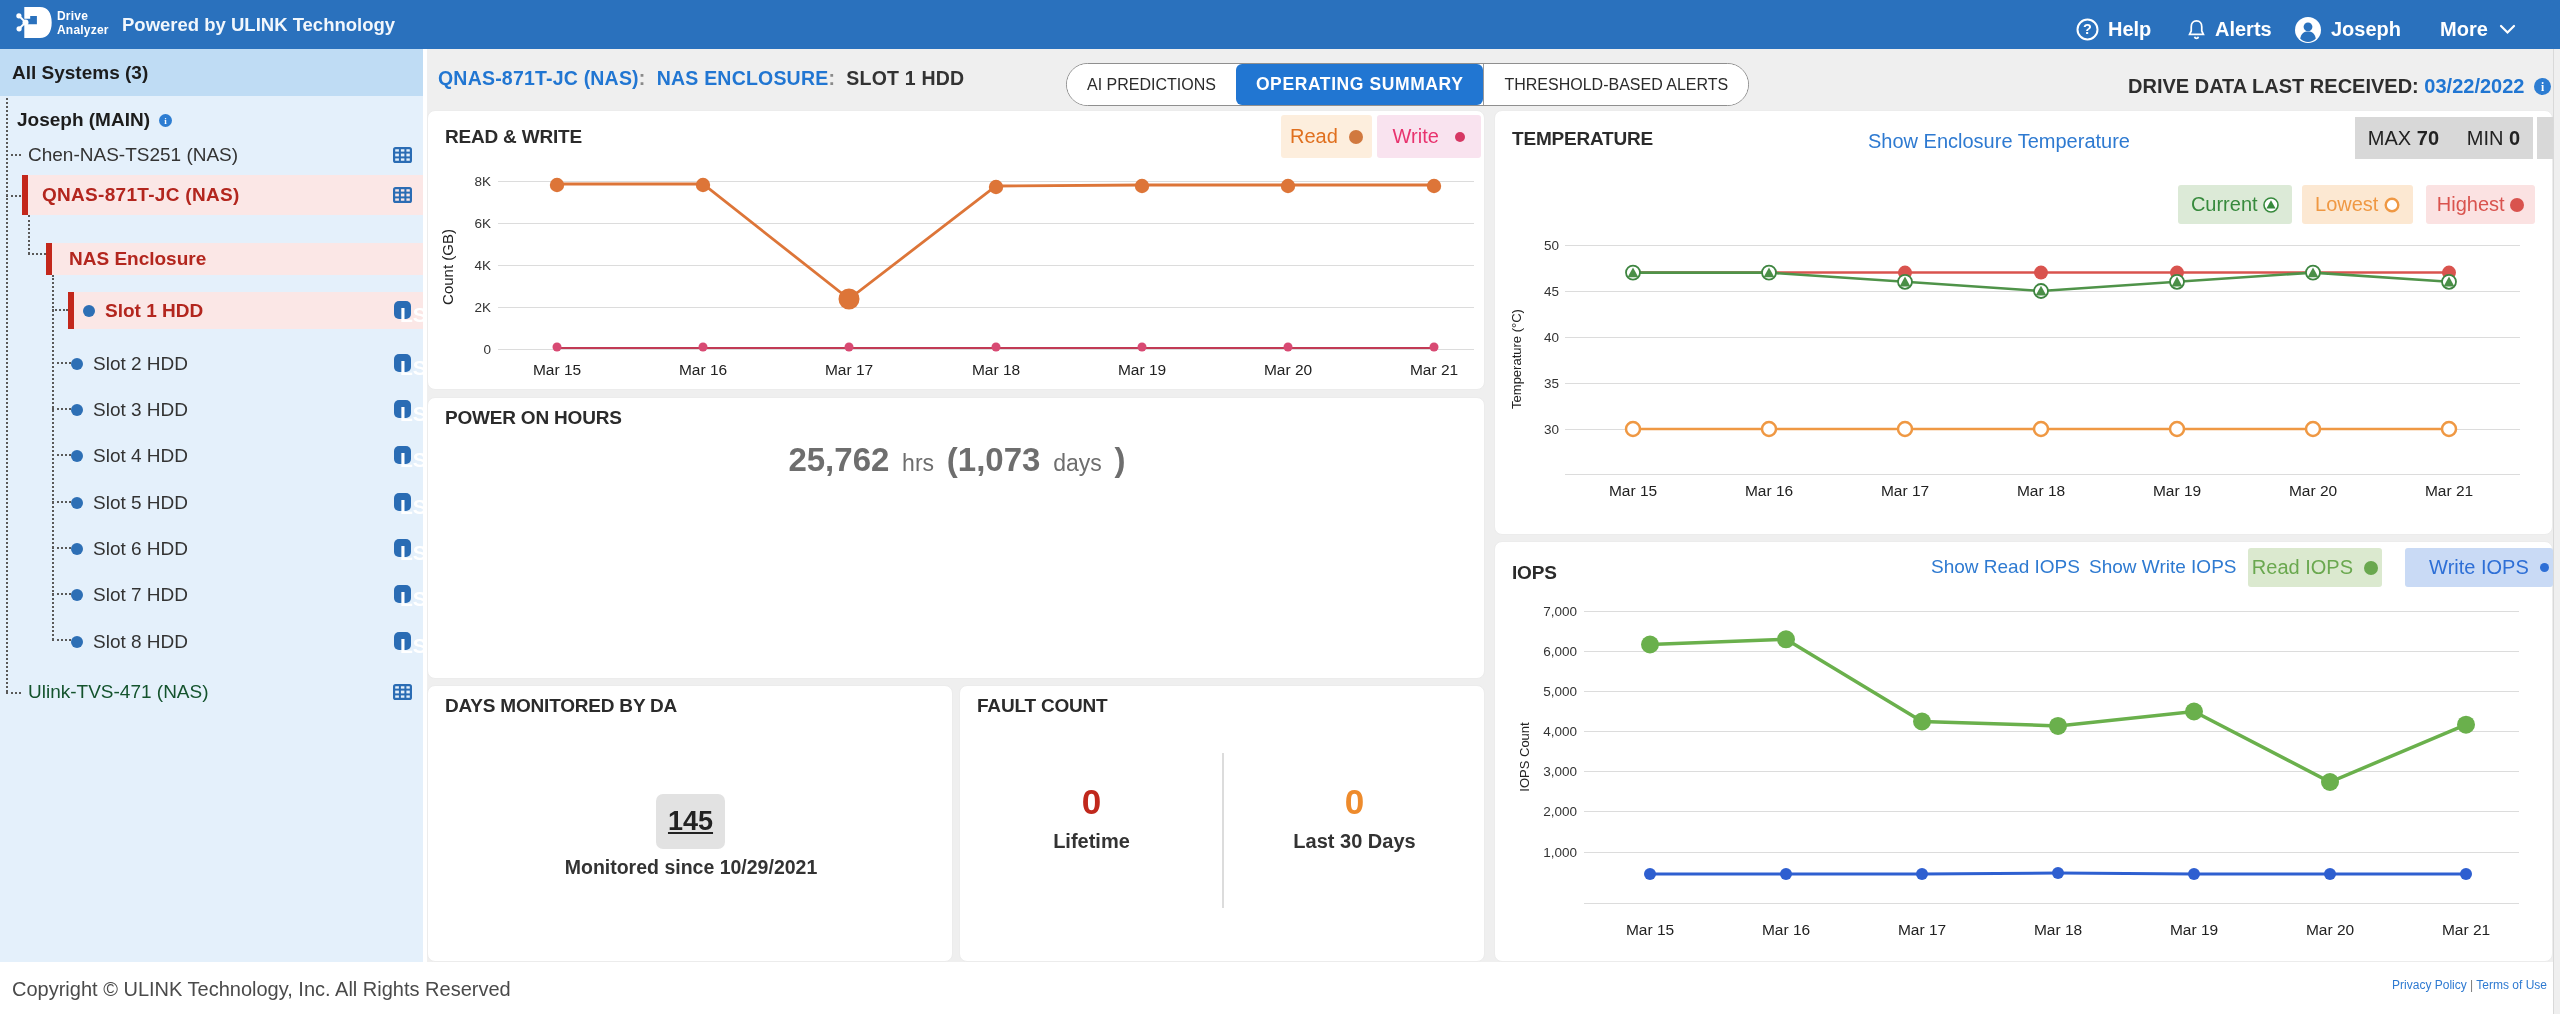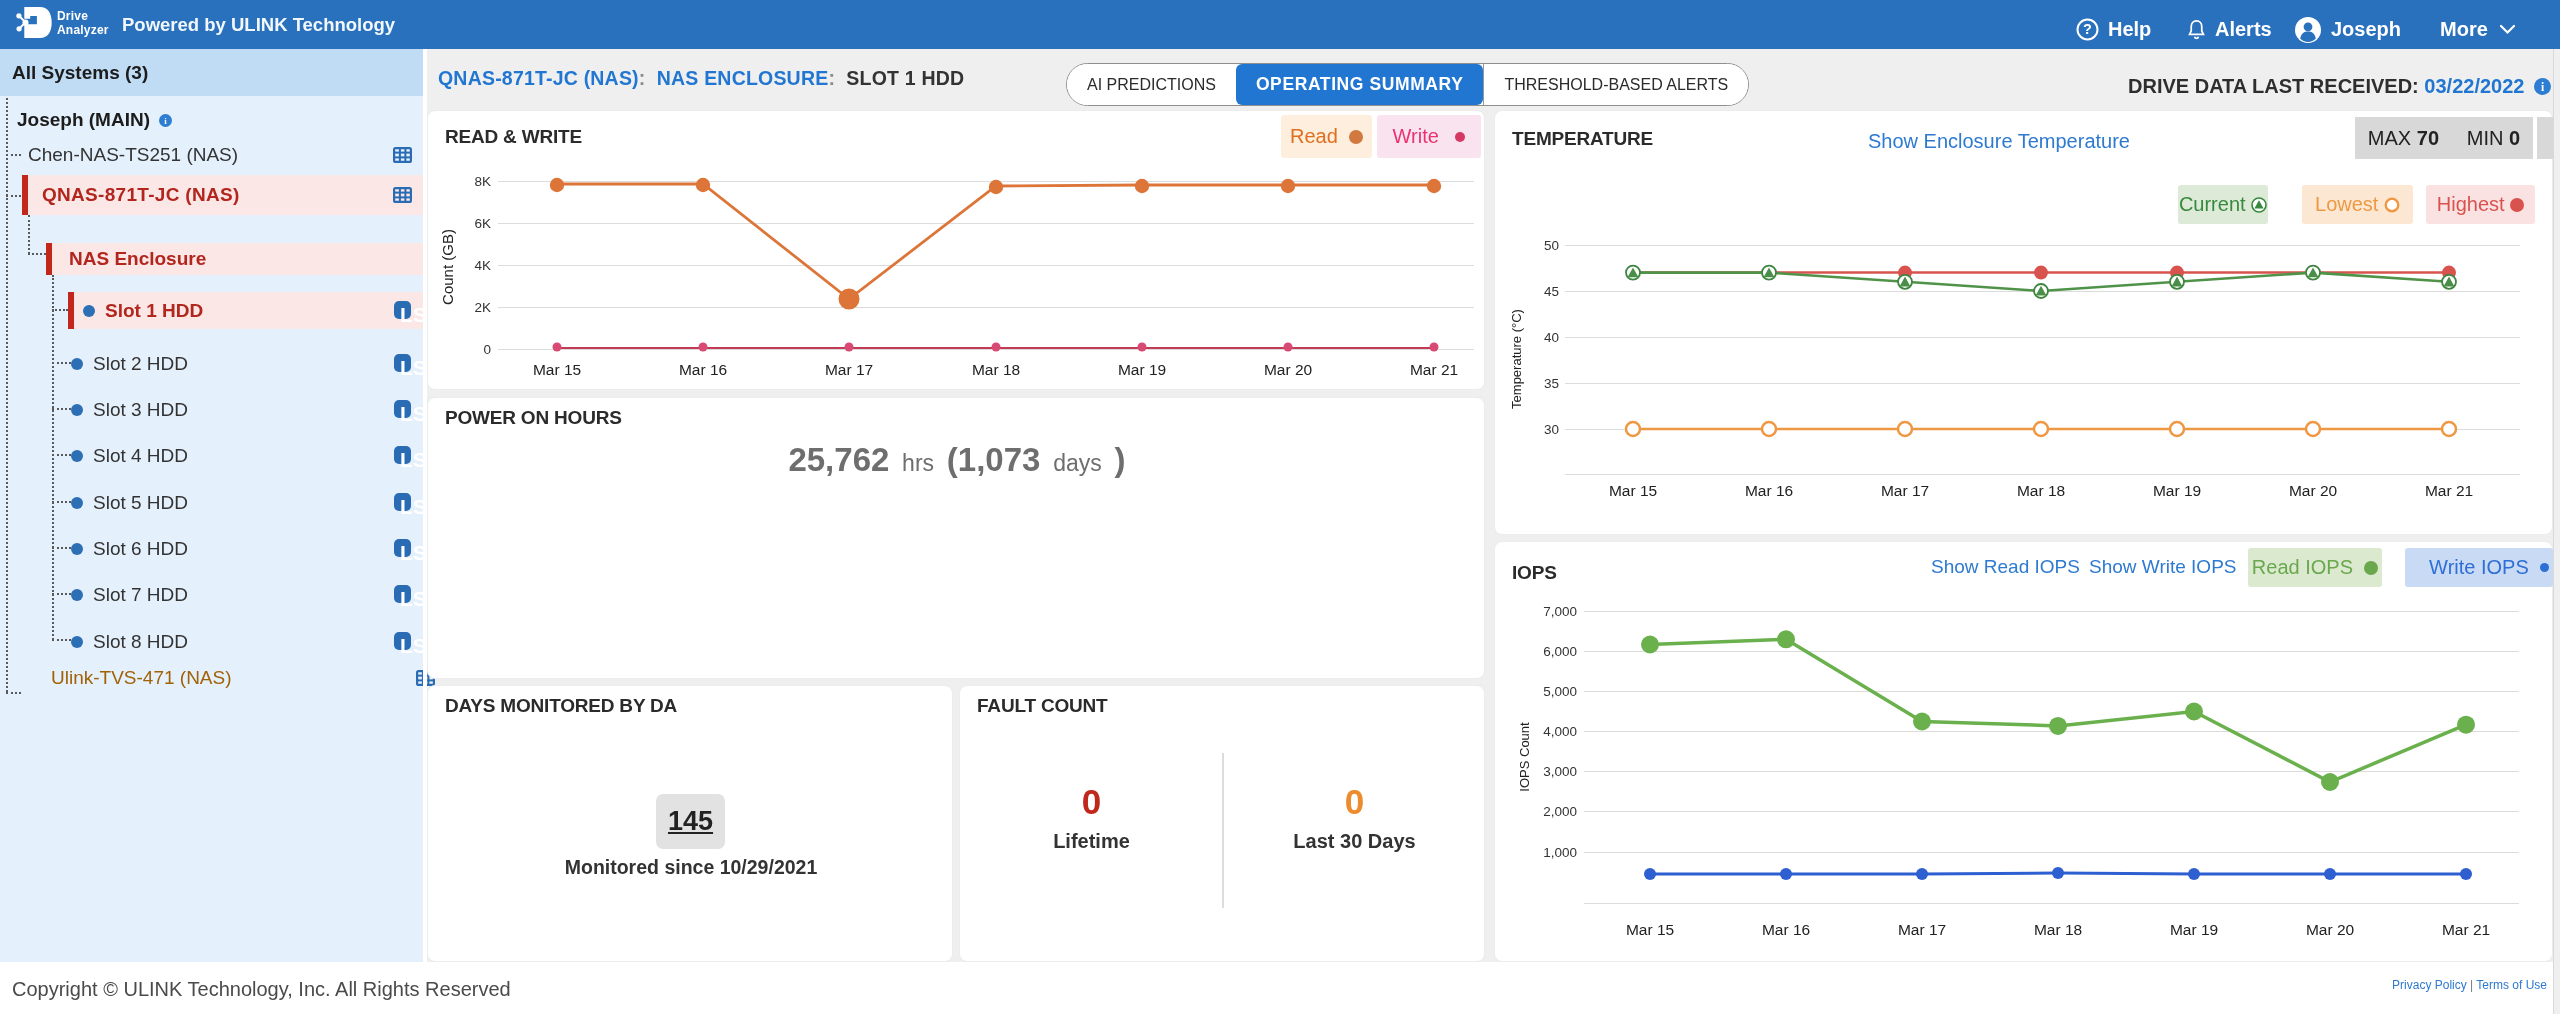--- a/index.html
+++ b/index.html
@@ -189,21 +189,21 @@
   <div class="trow" style="top:527px; height:37px;"><span class="bullet" style="margin-left:71px"></span>Slot 7 HDD
     <span class="lsicon">
           <span class="sq"></span>
           <span class="ls">LS</span>
         </span></div>
   <div class="trow" style="top:574px; height:37px;"><span class="bullet" style="margin-left:71px"></span>Slot 8 HDD
     <span class="lsicon">
           <span class="sq"></span>
           <span class="ls">LS</span>
         </span></div>
-  <div class="trow" style="top:608px; height:42px; color:#a16207;margin-left:23px;">
+  <div class="trow" style="top:622px; height:42px; color:#14532d;">
         <span style="margin-left:28px">Ulink-TVS-471 (NAS)</span>
     <svg class="gridicon" width="19" height="16" viewBox="0 0 19 16">
           <rect x="1.1" y="1.1" width="16.8" height="13.8" rx="1.5" fill="none" stroke="#2a6cb4" stroke-width="2.2"></rect>
           <g stroke="#2a6cb4" stroke-width="2">
             <line x1="1" y1="5.6" x2="18" y2="5.6"></line>
             <line x1="6.9" y1="1" x2="6.9" y2="15"></line>
             <line x1="12.4" y1="1" x2="12.4" y2="15"></line>
             <line x1="1" y1="10.4" x2="18" y2="10.4"></line>
           </g>
         </svg>
@@ -261,21 +261,21 @@
           <circle cx="1006" cy="75" r="7.2"></circle>
     </g>
   </svg>
 </div>
 
 <div class="card" style="left:1494px; top:110px; width:1059px; height:425px;">
   <div class="ctitle" style="top:17px">TEMPERATURE</div>
   <div class="abs link" style="left:373px; top:19px; font-size:20px;">Show Enclosure Temperature</div>
   <div class="abs" style="left:860px; top:6px; width:178px; height:42px; background:#d8d8d8; font-size:20px; color:#222; display:flex; align-items:center; justify-content:center;">MAX&nbsp;<b>70</b>&nbsp;&nbsp;&nbsp;&nbsp;&nbsp;MIN&nbsp;<b>0</b></div>
   <div class="abs" style="left:1042px; top:6px; width:17px; height:42px; background:#d8d8d8;"></div>
-  <div class="legbox" style="position:absolute; left:683px; top:74px; width:90px; background:#dcead7; color:#378a3d;">Current&nbsp;
+  <div class="legbox" style="position:absolute; left:683px; top:74px; width:114px; background:#dcead7; color:#378a3d;">Current&nbsp;
     <svg width="16" height="16" viewBox="0 0 16 16">
           <circle cx="8" cy="8" r="7" fill="#fff" stroke="#378a3d" stroke-width="1.6"></circle>
           <path d="M8 3.2 L12.6 11.4 L3.4 11.4 Z" fill="#378a3d"></path>
         </svg></div>
   <div class="legbox" style="position:absolute; left:807px; top:74px; width:111px; background:#fce8d2; color:#ef9843;">Lowest&nbsp;
     <svg width="16" height="16" viewBox="0 0 16 16">
           <circle cx="8" cy="8" r="6.3" fill="#fff" stroke="#ef9843" stroke-width="2.4"></circle>
         </svg></div>
   <div class="legbox" style="position:absolute; left:931px; top:74px; width:109px; background:#fbe2e2; color:#d9534e;">Highest&nbsp;<span class="dot" style="width:14px;height:14px;background:#d9534e"></span></div>
   <svg width="1059" height="423" viewBox="0 0 1059 423" style="position:absolute;left:0;top:0">

